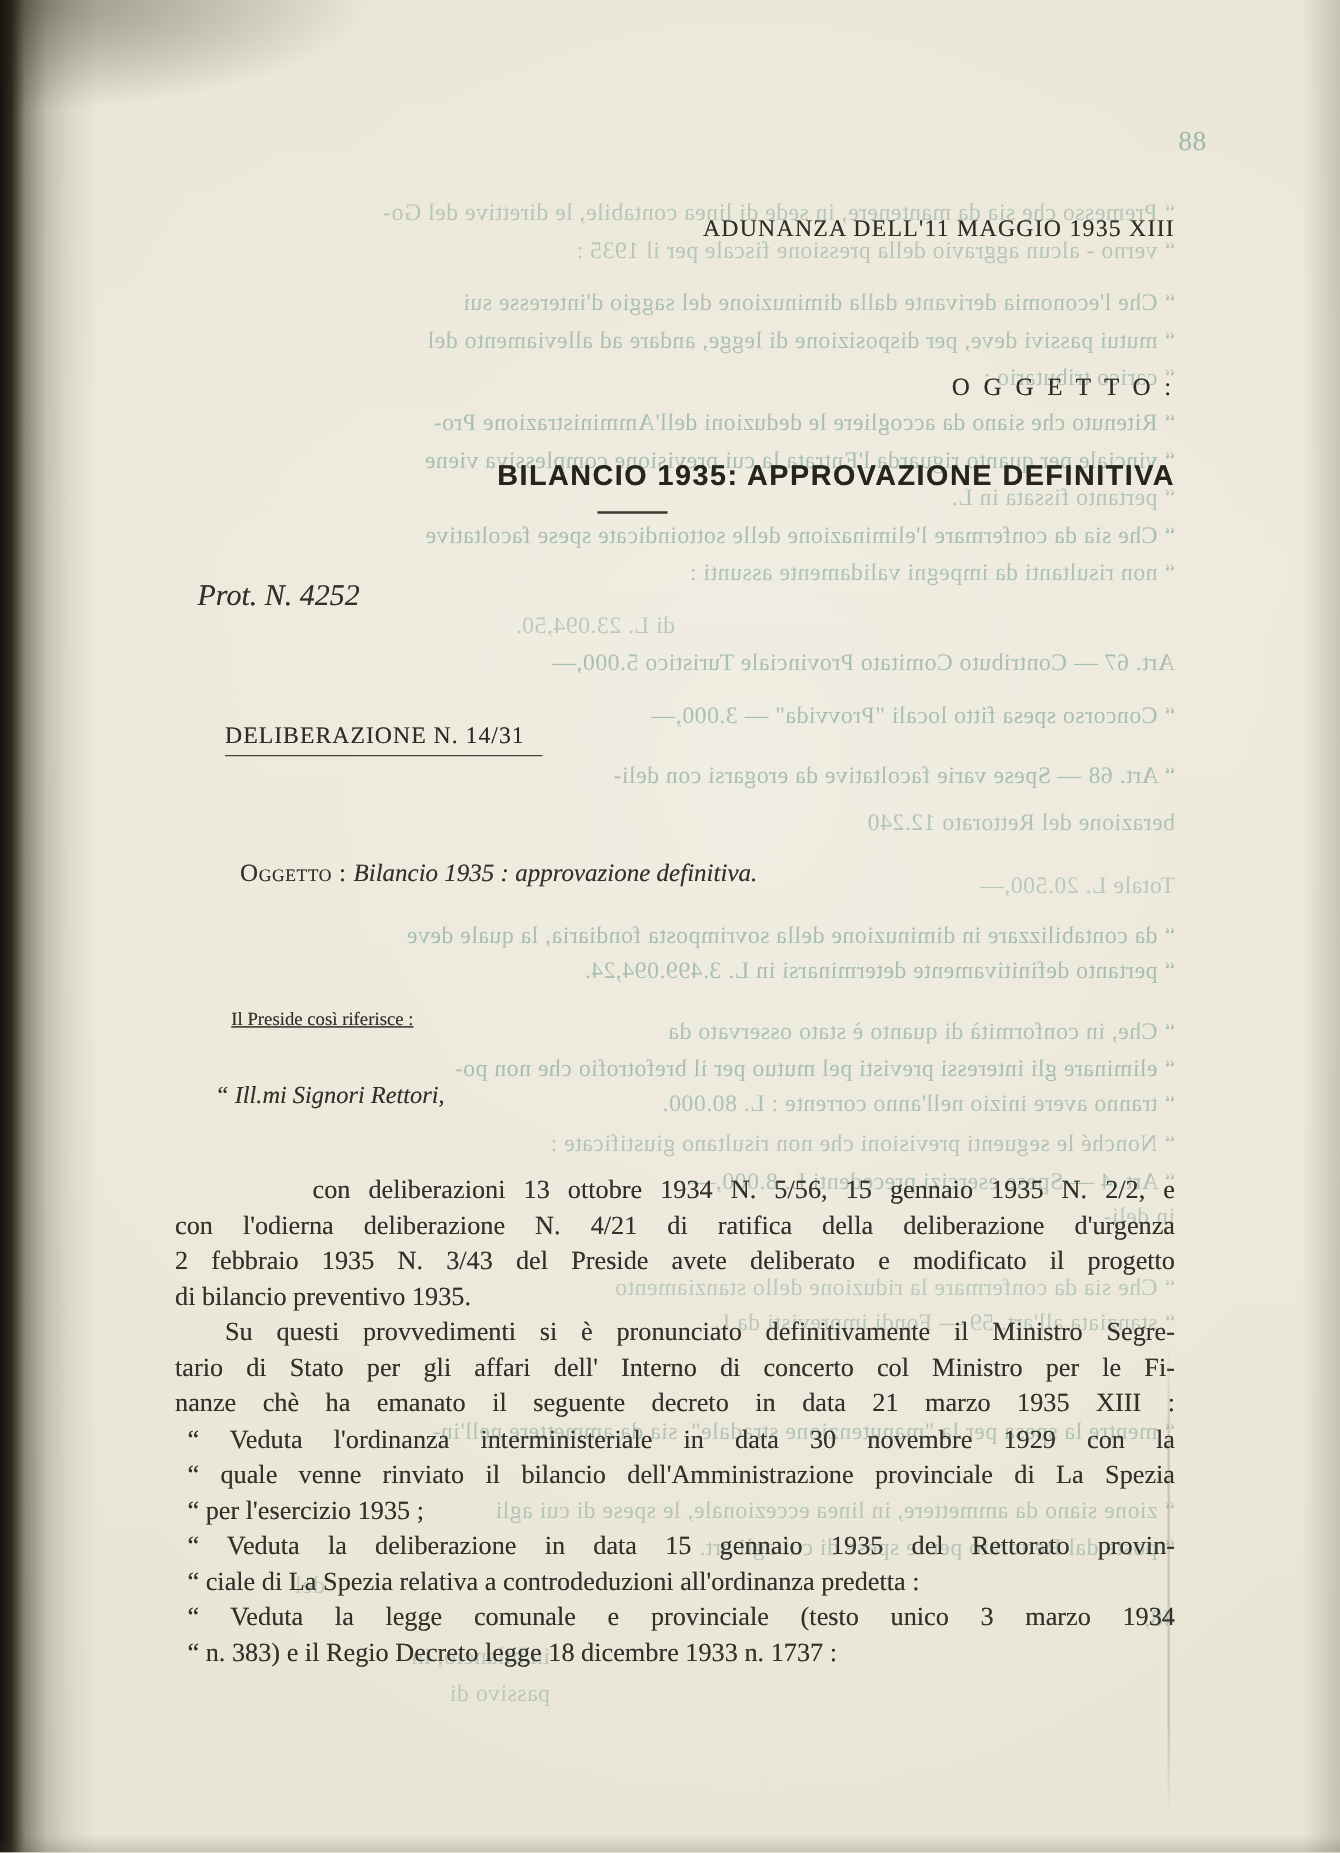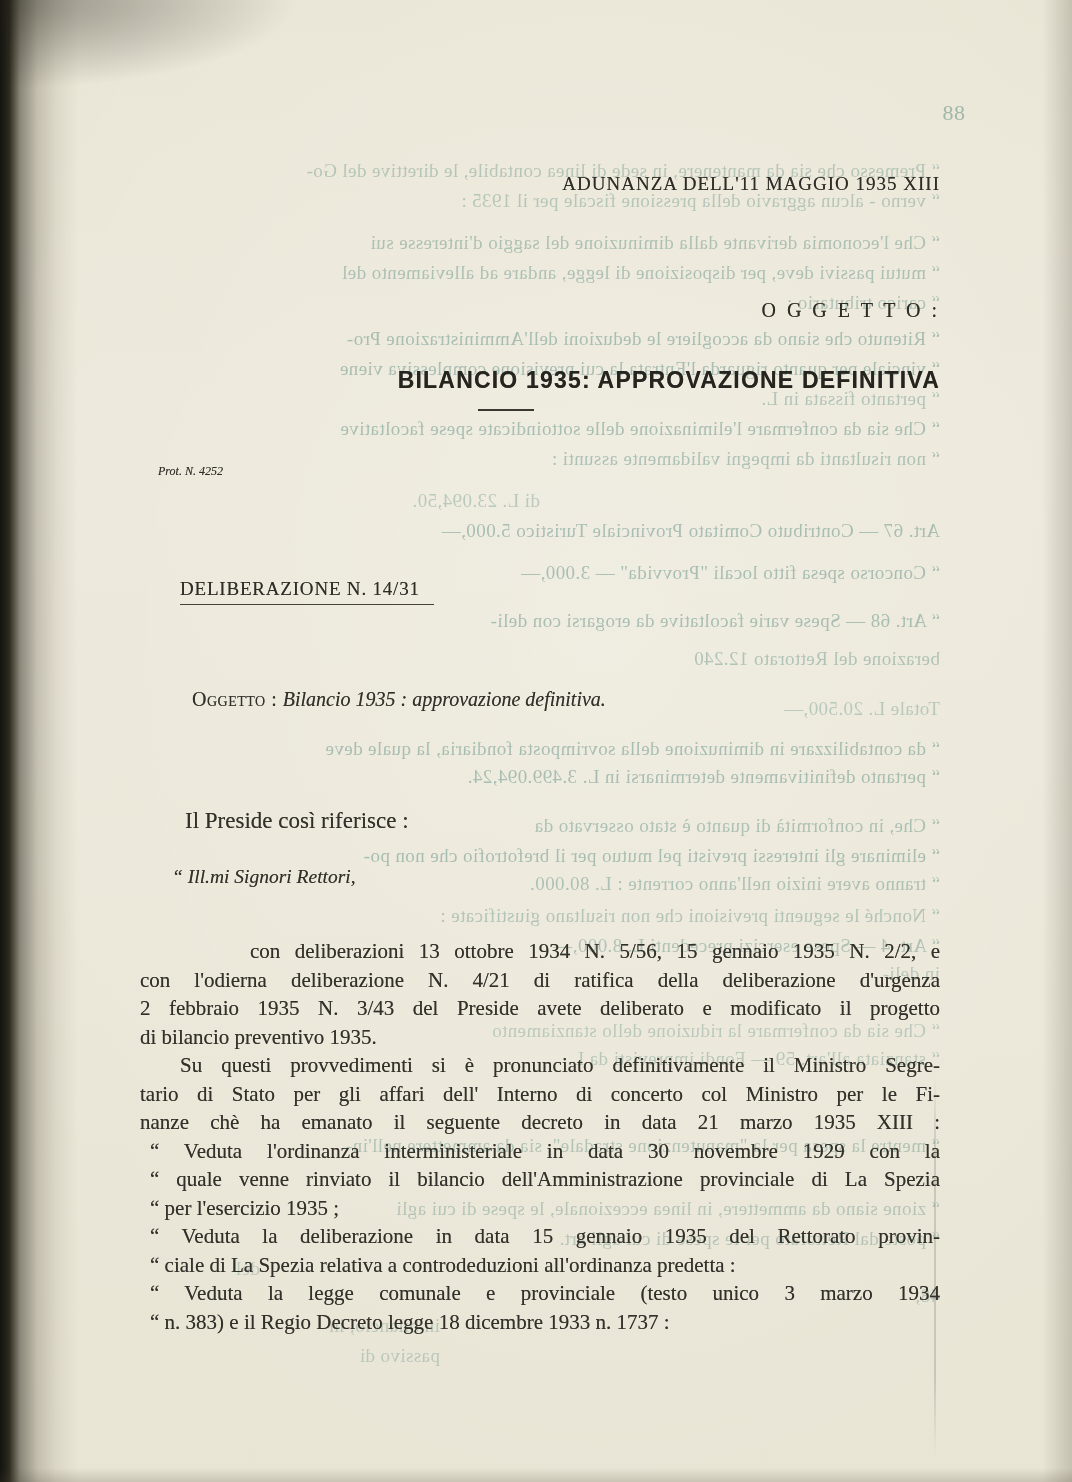--- a/index.html
+++ b/index.html
@@ -56,29 +56,29 @@
   .content div{position:absolute;}
   .centerband{left:140px;width:800px;text-align:right;}
   .adunanza{top:173px;font-size:19px;letter-spacing:1px;color:#2e2c26;}
   .oggetto-heading{top:299px;font-size:20px;letter-spacing:3px;color:#2e2c26;}
   .doc-title{
     top:367px;
     font-family:"Liberation Sans", sans-serif;
     font-weight:700;font-size:23px;letter-spacing:1.2px;color:#26241f;
   }
   .title-rule{left:478px;top:409px;width:56px;height:2px;background:#3a382f;}
-  .prot{left:158px;top:464px;font-size:12px;font-style:italic;}
+  .prot{left:158px;top:464px;font-size:24px;font-style:italic;}
   .delib{
     left:180px;top:578px;font-size:19px;letter-spacing:.8px;
     border-bottom:1.5px solid #45423a;padding:0 14px 4px 0;color:#2e2c26;
   }
   .oggetto-line{left:148px;top:688px;font-size:20px;}
   .oggetto-label{font-variant:small-caps;letter-spacing:.5px;margin-left:44px;}
   .oggetto-text{font-style:italic;}
-  .preside{left:185px;top:808px;font-size:23px;}
+  .preside{left:185px;top:808px;font-size:15px;text-decoration:underline;}
   .salutation{left:152px;top:866px;font-size:19.5px;font-style:italic;margin-left:20px;}
   .body-text{left:140px;top:937px;width:800px;font-size:21px;line-height:28.5px;}
   .body-text .bline{position:static;}
   .bline{text-align:left;}
   .bline.just{text-align:justify;text-align-last:justify;}
   .content, .content div{text-shadow:0 0 .5px rgba(45,43,37,.55);}
   .ghost{text-shadow:none;}
 </style>
 </head>
 <body>

